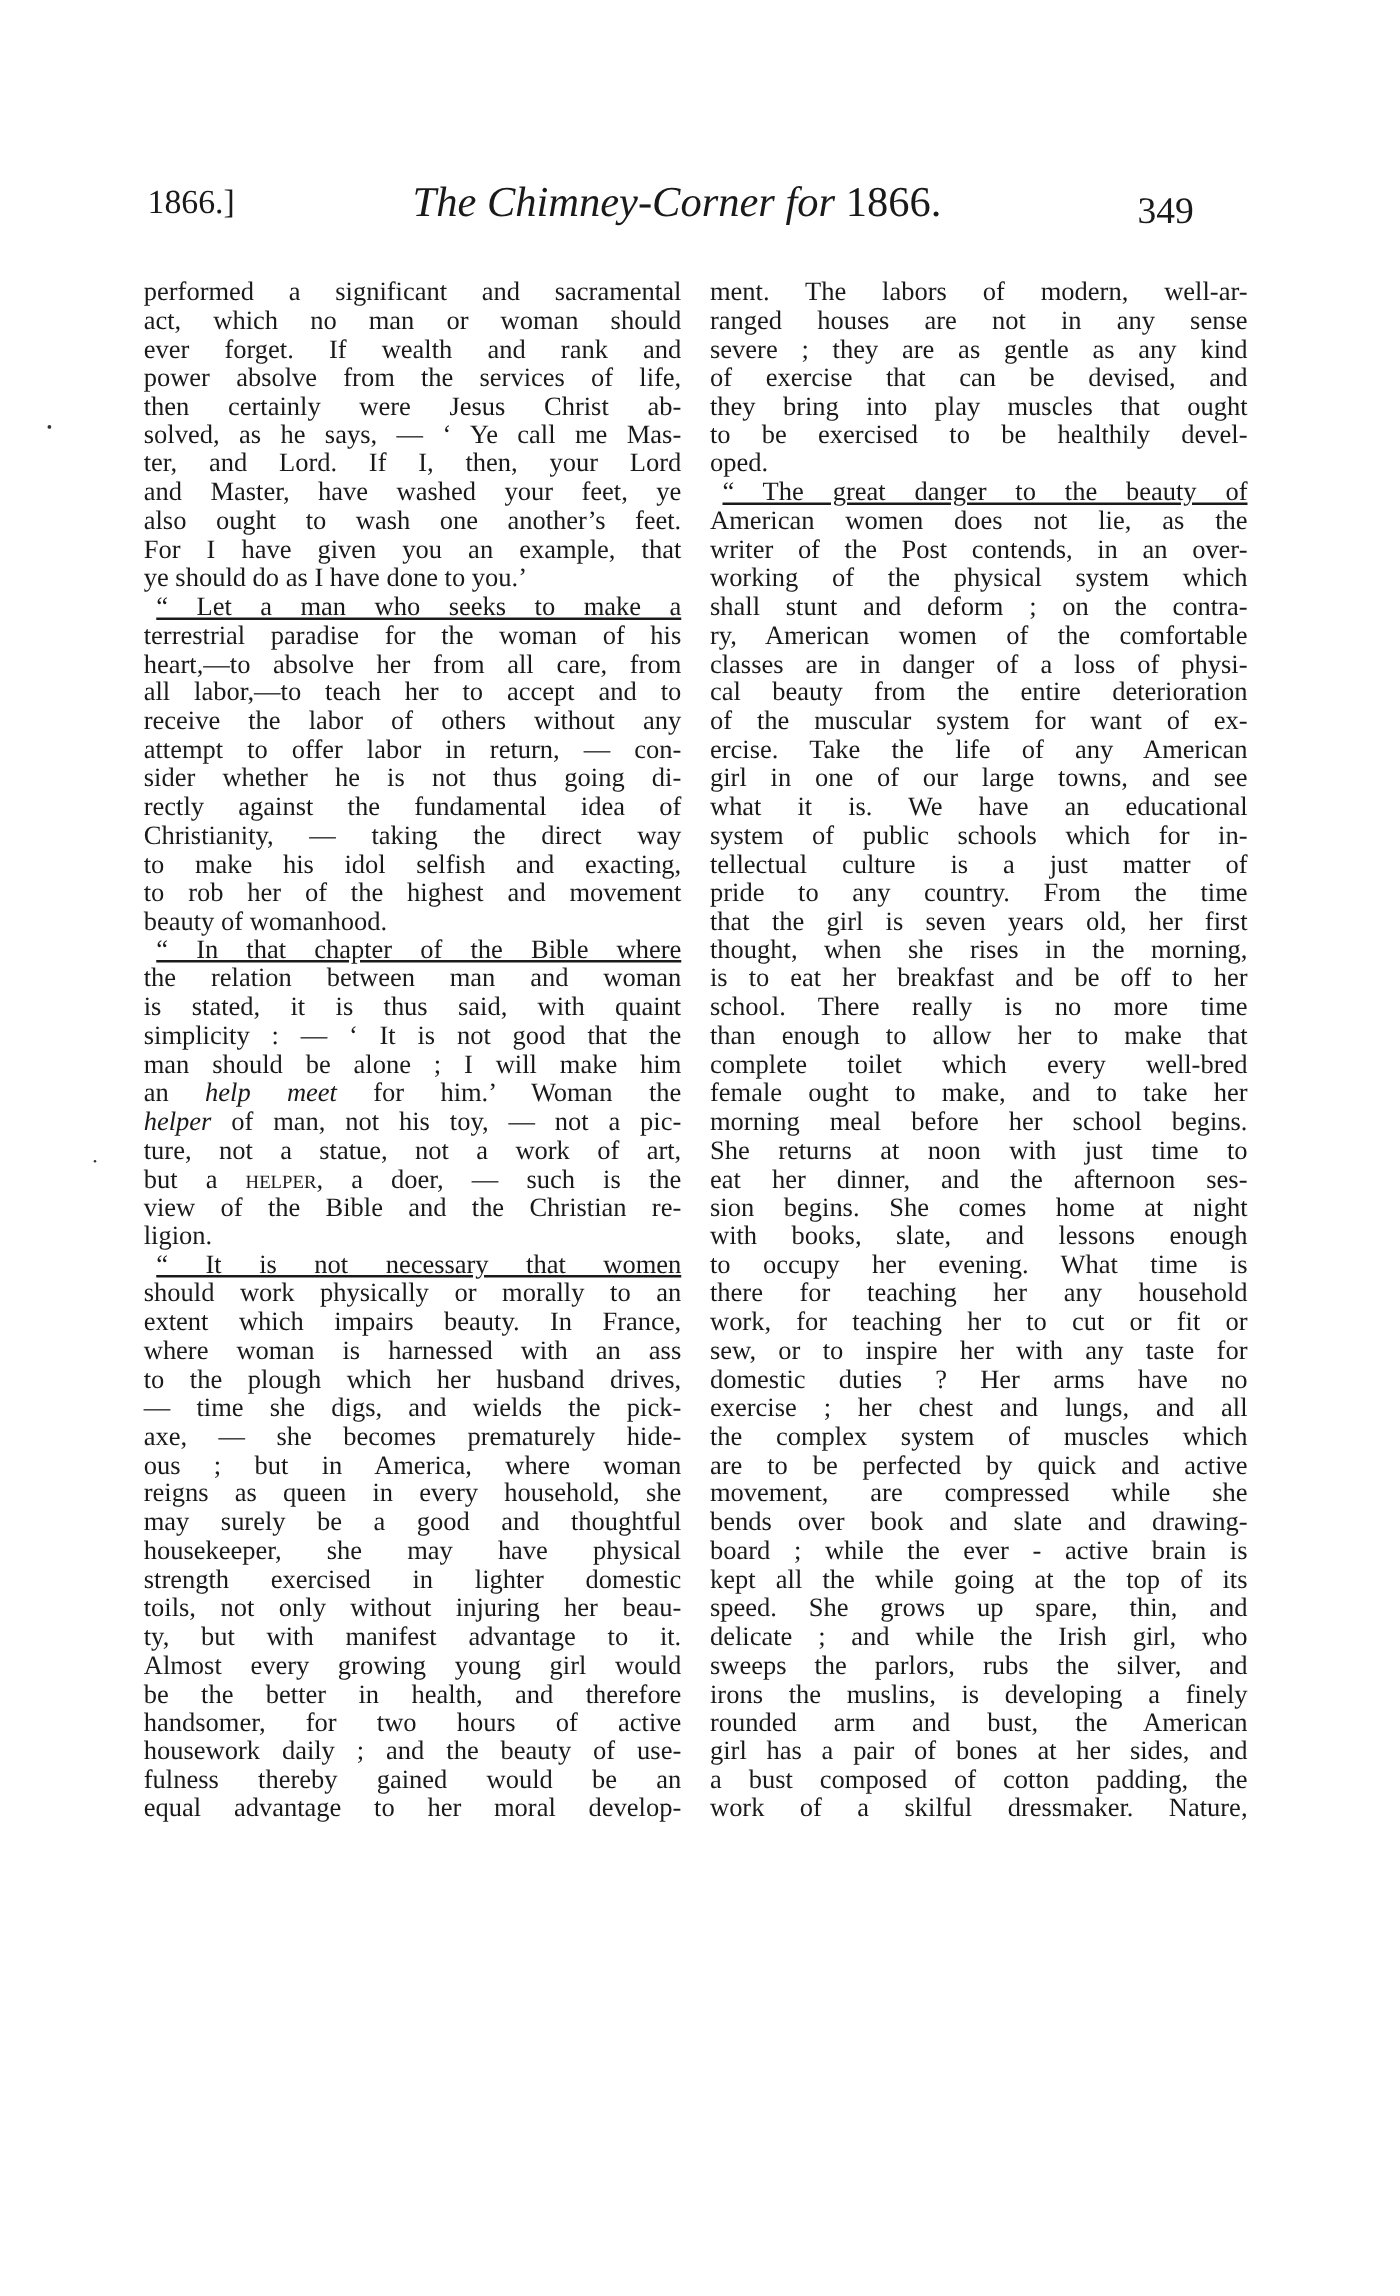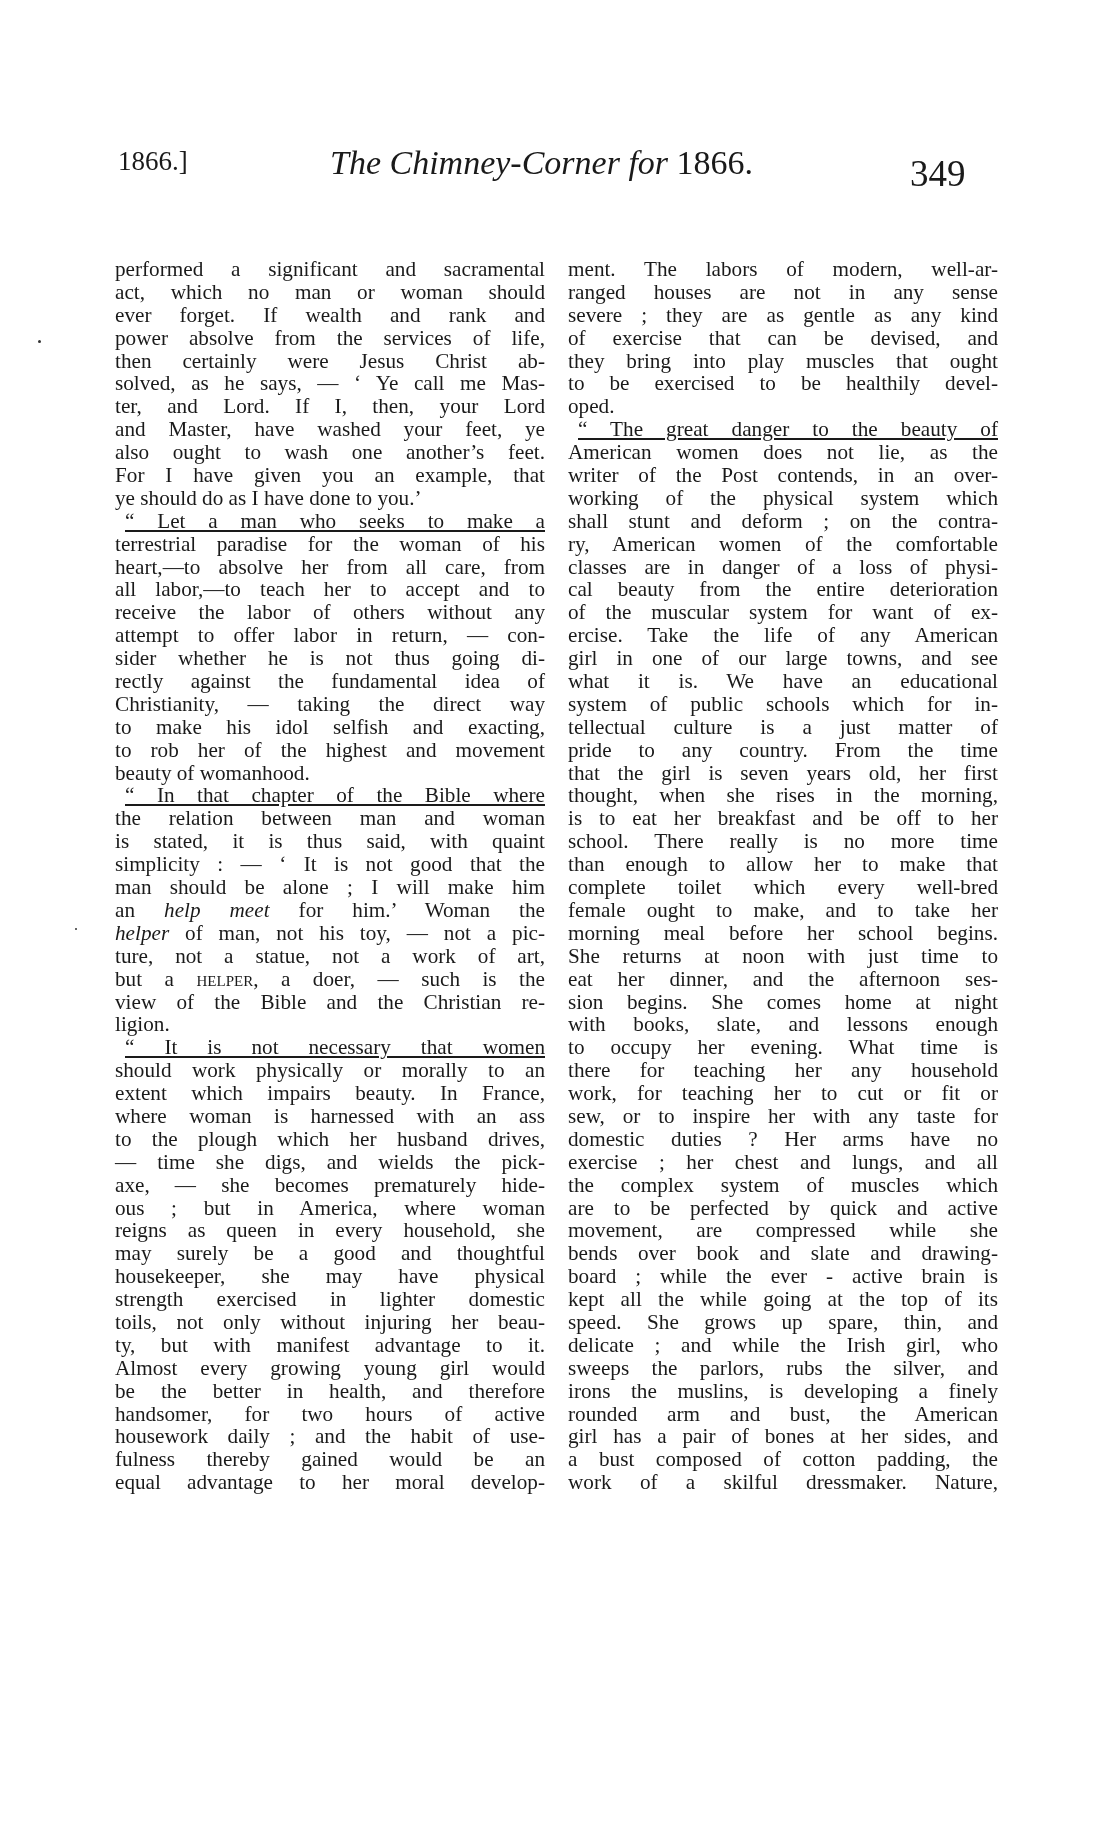--- a/index.html
+++ b/index.html
@@ -2,22 +2,22 @@
 <html><head>
 <meta charset="utf-8">
 <style>
   html, body { margin: 0; padding: 0; background: #ffffff; }
   body { width: 1120px; height: 1837px; position: relative; overflow: hidden;
          font-family: "Liberation Serif", "DejaVu Serif", serif; color: #1a1a1a; }
   .header { position: absolute; top: 140px; left: 0; width: 996px; height: 50px; }
   .hdr-left { position: absolute; left: 118px; top: 6px; font-size: 27px; }
   .hdr-title { position: absolute; left: 330px; top: 4px; font-size: 34px; font-style: italic; }
   .hdr-title .yr { font-style: normal; }
-  .hdr-page { position: absolute; left: 910px; top: 12px; font-size: 37px; }
-  .col { position: absolute; top: 222px; width: 430px; font-size: 21.2px; line-height: 22.9px; margin-top: 36px; }
+  .hdr-page { position: absolute; left: 910px; top: 12px; font-size: 30px; }
+  .col { position: absolute; top: 222px; width: 430px; font-size: 21.2px; line-height: 22.9px; }
   .col.left { left: 115px; }
   .col.right { left: 568px; }
   .ln { display: block; white-space: nowrap; text-align: justify; text-align-last: justify; height: 22.9px; }
   .ln.last { text-align-last: left; }
   .ln.indent { padding-left: 10px; text-decoration: underline; }
   .it { font-style: italic; font-family: Liberation Serif, serif; }
   .sc { font-variant: small-caps; }
   .mark { position: absolute; width: 3px; height: 3px; background: #333; border-radius: 50%; }
 </style>
 </head>
@@ -77,21 +77,21 @@
     <span class="ln">ous ; but in America, where woman</span>
     <span class="ln">reigns as queen in every household, she</span>
     <span class="ln">may surely be a good and thoughtful</span>
     <span class="ln">housekeeper, she may have physical</span>
     <span class="ln">strength exercised in lighter domestic</span>
     <span class="ln">toils, not only without injuring her beau-</span>
     <span class="ln">ty, but with manifest advantage to it.</span>
     <span class="ln">Almost every growing young girl would</span>
     <span class="ln">be the better in health, and therefore</span>
     <span class="ln">handsomer, for two hours of active</span>
-    <span class="ln">housework daily ; and the habit of use-</span>
+    <span class="ln">housework daily ; and the beauty of use-</span>
     <span class="ln">fulness thereby gained would be an</span>
     <span class="ln">equal advantage to her moral develop-</span>
   </div>
 <div class="col right" id="col-right">
     <span class="ln">ment.  The labors of modern, well-ar-</span>
     <span class="ln">ranged houses are not in any sense</span>
     <span class="ln">severe ; they are as gentle as any kind</span>
     <span class="ln">of exercise that can be devised, and</span>
     <span class="ln">they bring into play muscles that ought</span>
     <span class="ln">to be exercised to be healthily devel-</span>

